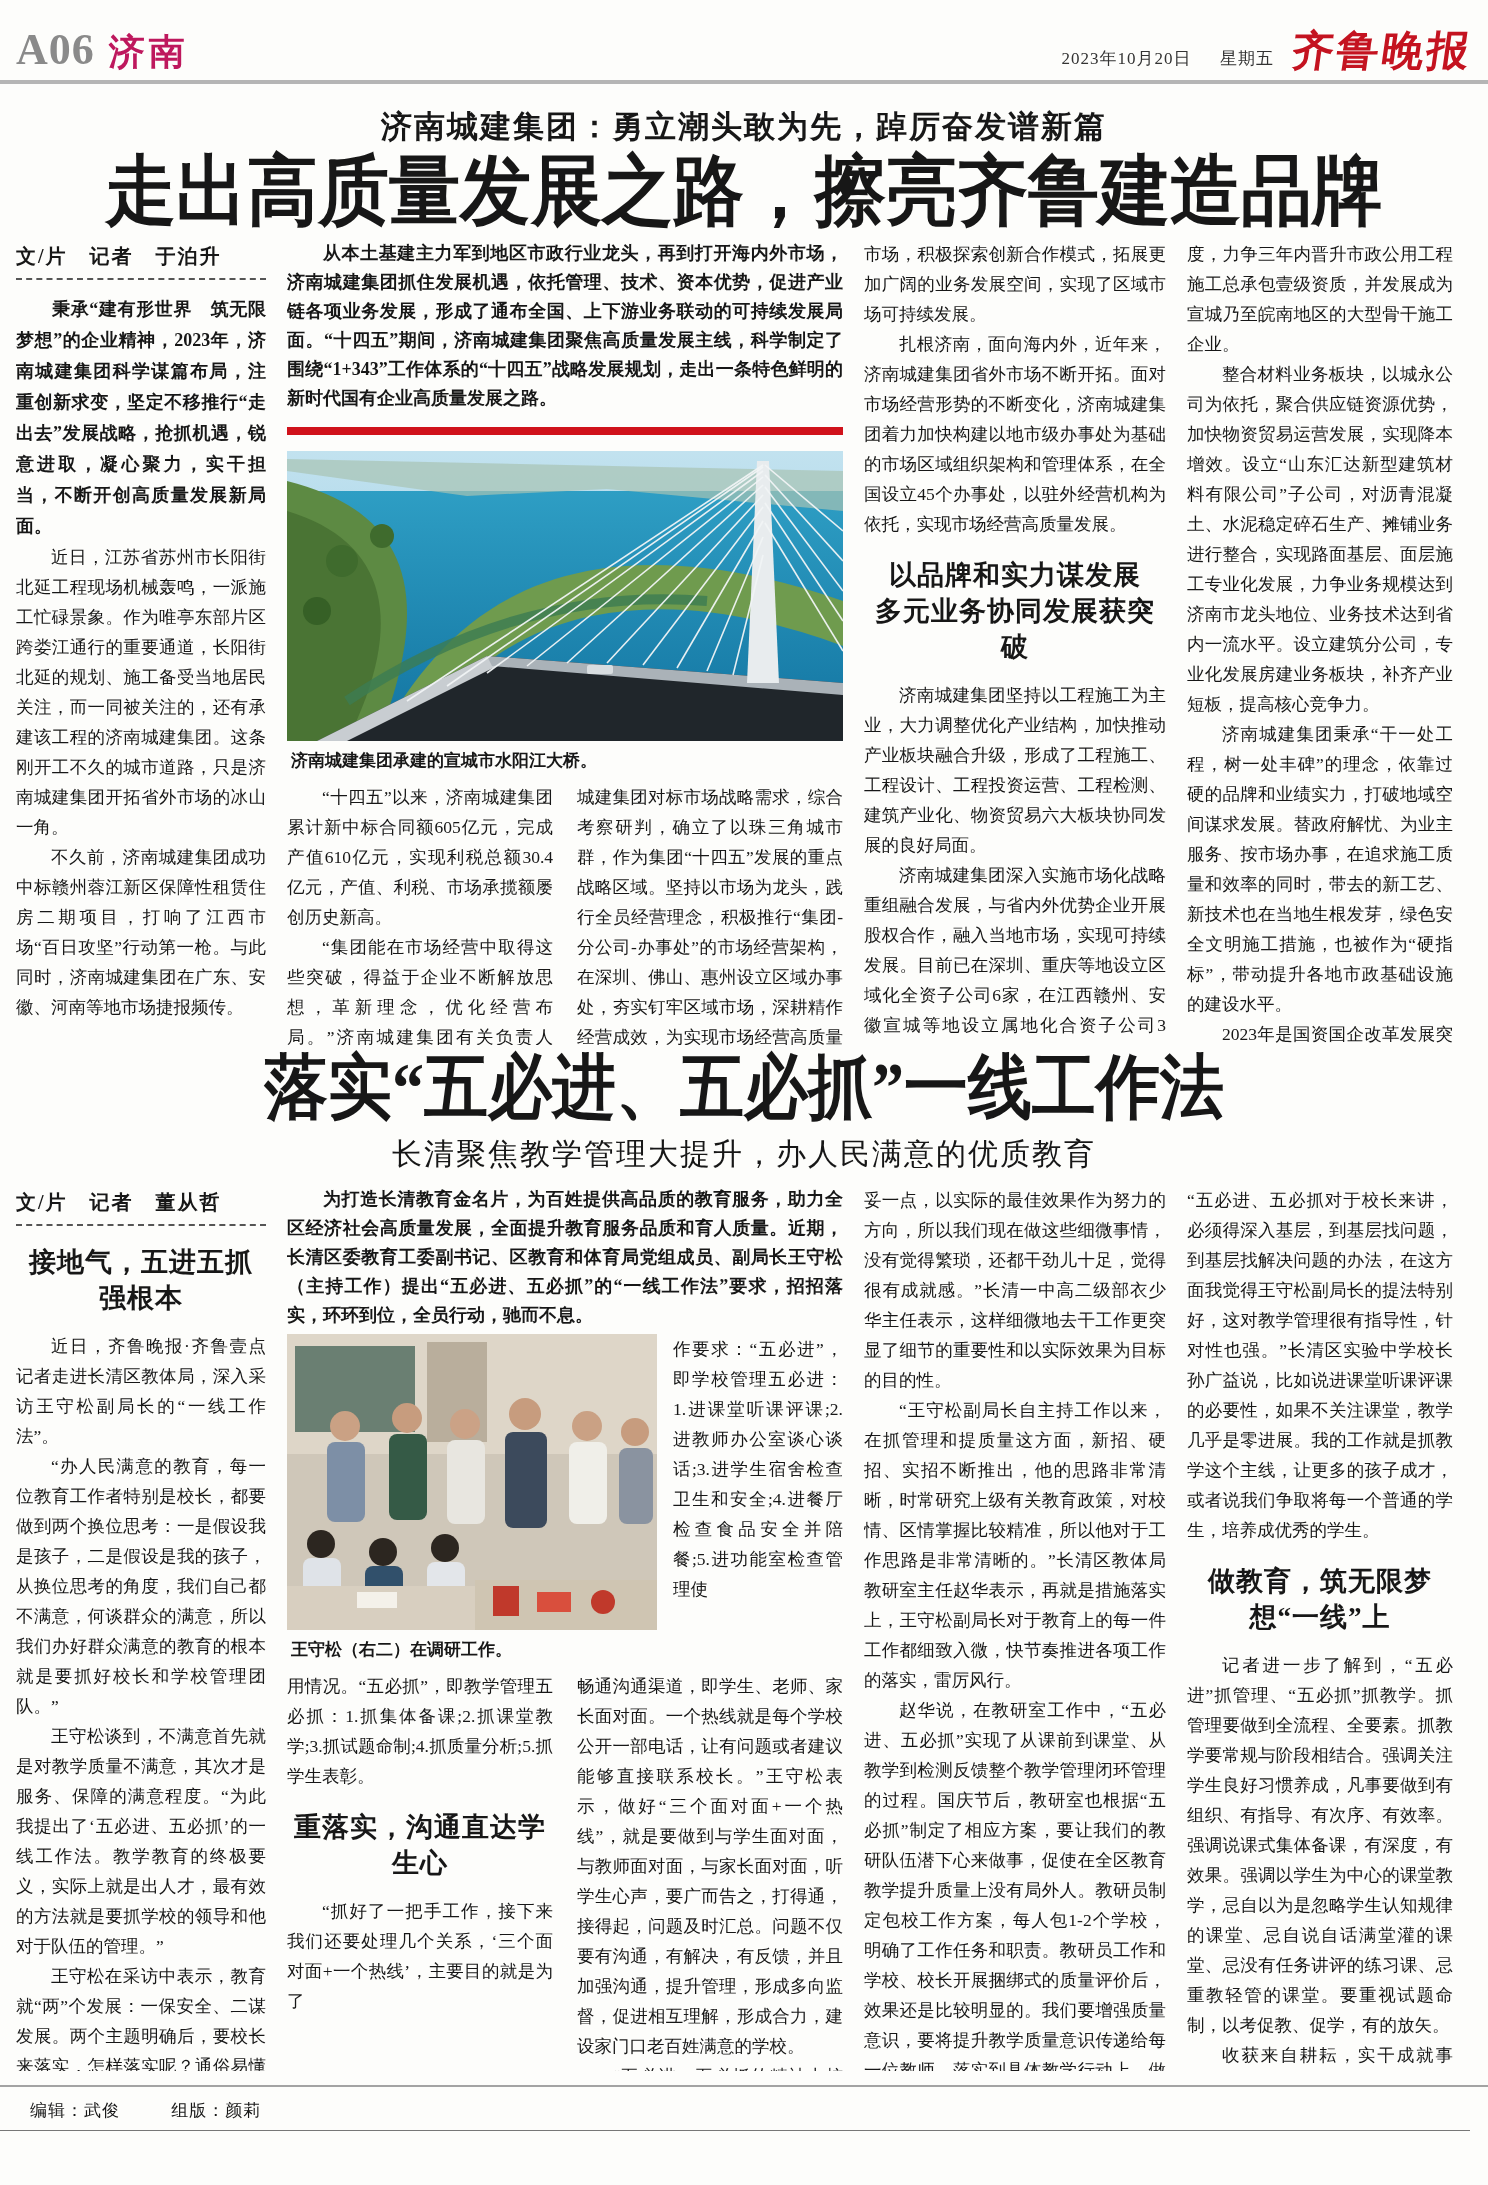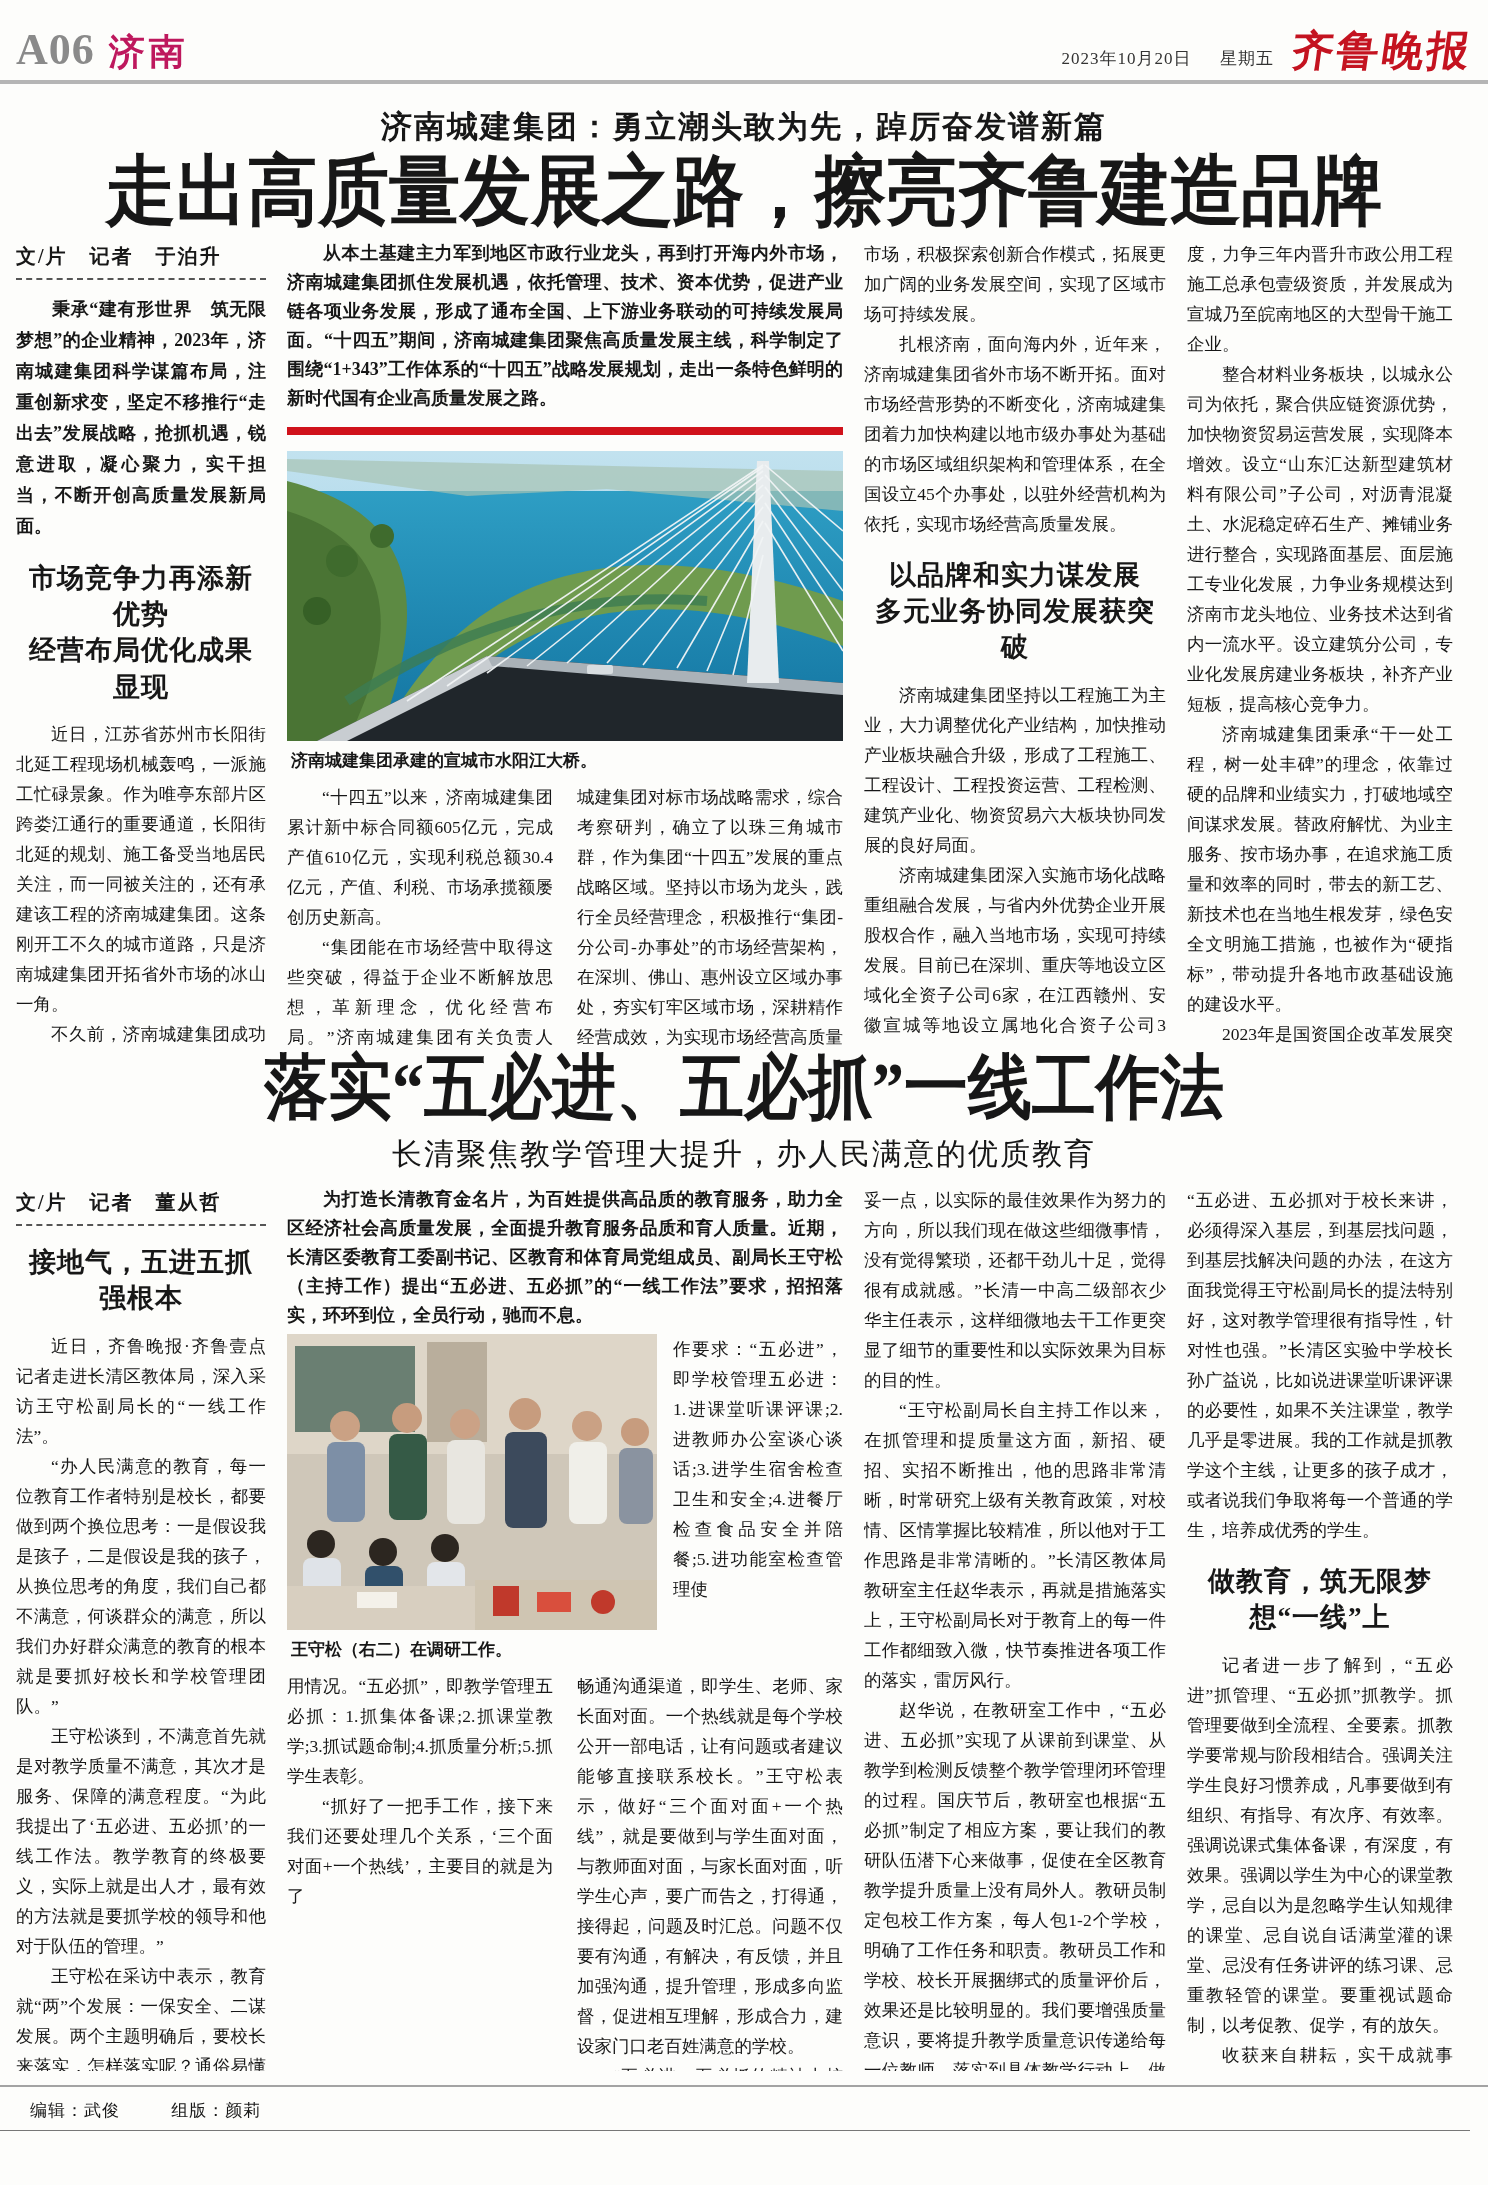--- a/index.html
+++ b/index.html
@@ -73,24 +73,20 @@
 
   <div>
     <div class="kicker">济南城建集团：勇立潮头敢为先，踔厉奋发谱新篇</div>
     <div class="headline1">走出高质量发展之路，擦亮齐鲁建造品牌</div>
 
     <div class="cols a1cols">
 
       <div class="c-narrow">
         <div class="byline">文/片　记者　于泊升</div>
         <p class="body lead">秉承“建有形世界　筑无限梦想”的企业精神，2023年，济南城建集团科学谋篇布局，注重创新求变，坚定不移推行“走出去”发展战略，抢抓机遇，锐意进取，凝心聚力，实干担当，不断开创高质量发展新局面。</p>
-        <h3 class="colhead">
-          <span>市场竞争力再添新优势</span>
-          <span>经营布局优化成果显现</span>
-        </h3>
         <p class="body">近日，江苏省苏州市长阳街北延工程现场机械轰鸣，一派施工忙碌景象。作为唯亭东部片区跨娄江通行的重要通道，长阳街北延的规划、施工备受当地居民关注，而一同被关注的，还有承建该工程的济南城建集团。这条刚开工不久的城市道路，只是济南城建集团开拓省外市场的冰山一角。</p>
         <p class="body">不久前，济南城建集团成功中标赣州蓉江新区保障性租赁住房二期项目，打响了江西市场“百日攻坚”行动第一枪。与此同时，济南城建集团在广东、安徽、河南等地市场捷报频传。</p>
 
       </div>
 
       <div class="c-mid">
         <p class="introbox">从本土基建主力军到地区市政行业龙头，再到打开海内外市场，济南城建集团抓住发展机遇，依托管理、技术、资本优势，促进产业链各项业务发展，形成了通布全国、上下游业务联动的可持续发展局面。“十四五”期间，济南城建集团聚焦高质量发展主线，科学制定了围绕“1+343”工作体系的“十四五”战略发展规划，走出一条特色鲜明的新时代国有企业高质量发展之路。</p>
         <div class="redrule"></div>
 
         <svg class="photo" width="556" height="290" viewBox="0 0 556 290">
@@ -235,20 +231,23 @@
           </svg>
           <div class="sidecol">
             <p class="body cont">作要求：“五必进”，即学校管理五必进：1.进课堂听课评课;2.进教师办公室谈心谈话;3.进学生宿舍检查卫生和安全;4.进餐厅检查食品安全并陪餐;5.进功能室检查管理使</p>
           </div>
         </div>
         <div class="caption">王守松（右二）在调研工作。</div>
 
         <div class="subcols">
           <div class="subcol">
             <p class="body cont">用情况。“五必抓”，即教学管理五必抓：1.抓集体备课;2.抓课堂教学;3.抓试题命制;4.抓质量分析;5.抓学生表彰。</p>
+            <h3 class="colhead">
+              <span>重落实，沟通直达学生心</span>
+            </h3>
             <p class="body">“抓好了一把手工作，接下来我们还要处理几个关系，‘三个面对面+一个热线’，主要目的就是为了</p>
           </div>
           <div class="subcol">
             <p class="body cont">畅通沟通渠道，即学生、老师、家长面对面。一个热线就是每个学校公开一部电话，让有问题或者建议能够直接联系校长。”王守松表示，做好“三个面对面+一个热线”，就是要做到与学生面对面，与教师面对面，与家长面对面，听学生心声，要广而告之，打得通，接得起，问题及时汇总。问题不仅要有沟通，有解决，有反馈，并且加强沟通，提升管理，形成多向监督，促进相互理解，形成合力，建设家门口老百姓满意的学校。</p>
             <p class="body">“五必进、五必抓的精神内核我已经深刻领会到，就是一定要把工作前置化，凡事想得细一点、稳</p>
           </div>
         </div>
       </div>
 
       <div class="c-r1">

